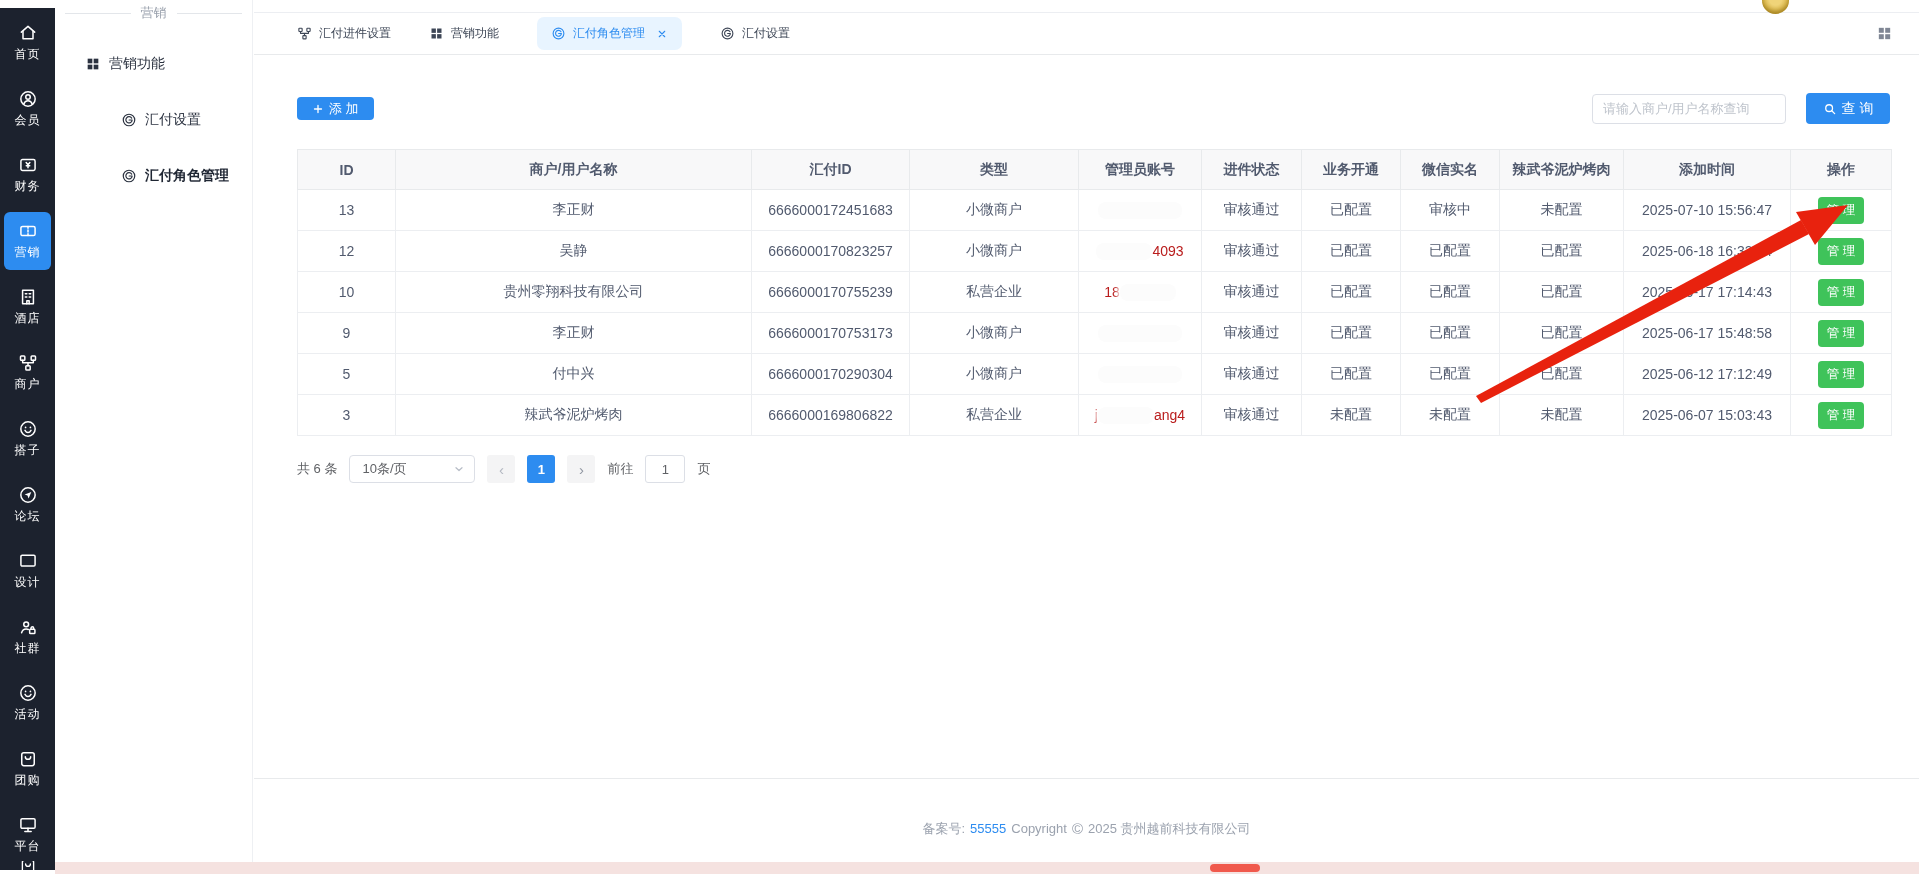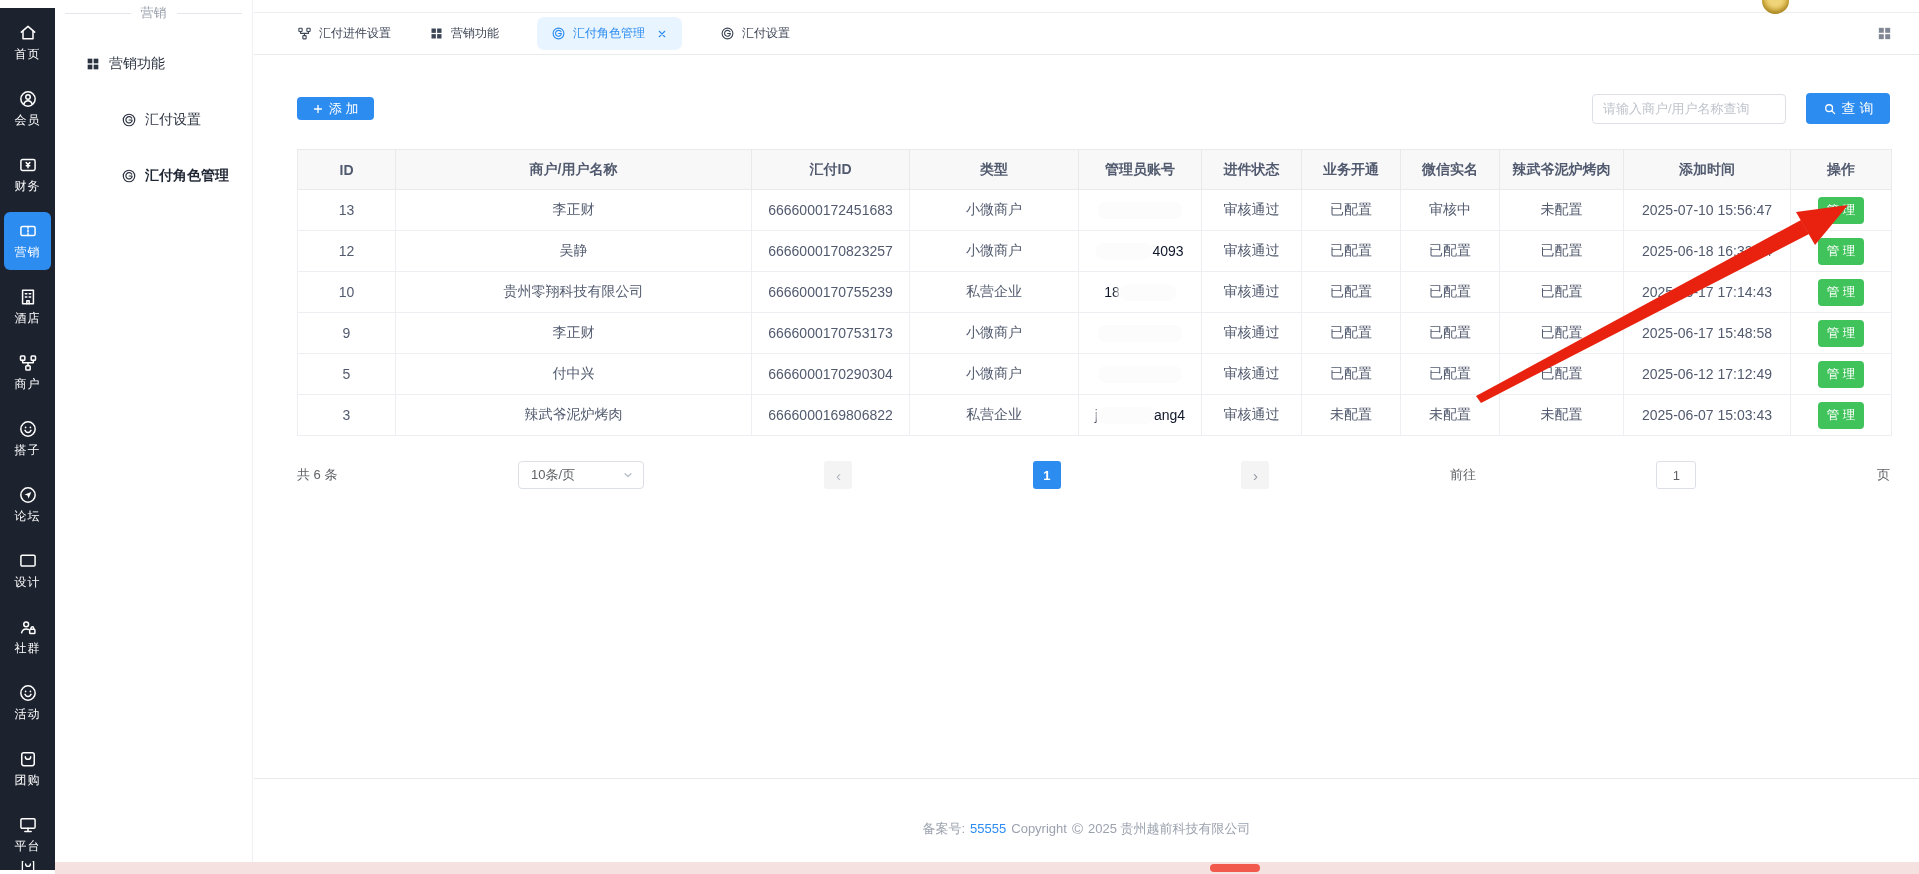--- a/index.html
+++ b/index.html
@@ -55,25 +55,25 @@
   .search-input{height:30px;width:194px;border:1px solid #dcdfe6;border-radius:4px;padding:8px 10px;font-size:13px;color:#606266;outline:none;margin-left:auto;font-family:inherit;}
   .search-input::placeholder{color:#bfc4cc;}
 
   table.grid{margin-top:25px;width:100%;border-collapse:collapse;table-layout:fixed;}
   table.grid th{height:40px;background:#f8f8f9;font-size:14px;font-weight:600;color:#515a6e;border:1px solid var(--border);}
   table.grid td{height:41px;text-align:center;font-size:14px;color:#515a6e;border:1px solid #ecee f1;border:1px solid #eceef1;background:#fff;}
   .s-ok{color:var(--green-text);}
   .s-pending{color:#4a5260;}
   .s-none{color:var(--muted);}
   .btn-manage{background:var(--green-btn);font-size:12.5px;padding:5px 9px;border-radius:4px;}
-  .frag{color:#0f172a;}
+  .frag{color:#b91c1c;}
   .smudge{display:inline-block;height:17px;border-radius:8px;background:#fcfcfc;box-shadow:0 0 5px 3px #fff;vertical-align:-4px;}
 
   
-  .pagination{margin-top:25px;display:flex;align-items:center;justify-content:space-between;gap:4px;font-size:13px;color:#606266;}
+  .pagination{margin-top:19px;display:flex;align-items:center;justify-content:flex-start;gap:12px;font-size:13px;color:#606266;}
   .page-size{width:126px;height:28px;border:1px solid #dcdfe6;border-radius:4px;display:flex;align-items:center;padding:0 9px 0 12px;cursor:pointer;background:#fff;}
   .page-size .chevd{margin-left:auto;color:#b6bcc6;width:12px;height:12px;}
   .pg-btn{width:28px;height:28px;border-radius:3px;background:#f4f4f5;display:flex;align-items:center;justify-content:center;font-size:15px;color:#b2b7c0;cursor:pointer;}
   .pg-btn.next{color:#9096a1;}
   .pg-cur{width:28px;height:28px;border-radius:3px;background:var(--accent);color:#fff;display:flex;align-items:center;justify-content:center;font-size:13px;font-weight:bold;cursor:pointer;}
   .goto-input{width:40px;height:28px;border:1px solid #dcdfe6;border-radius:3px;text-align:center;font-size:13px;color:#606266;outline:none;font-family:inherit;}
 
   
   .footer{position:absolute;left:254px;right:0;top:778px;height:84px;border-top:1px solid var(--border);background:#fff;display:flex;justify-content:center;}
   .footer-inner{margin-top:16px;font-size:13px;color:#9ba2ae;display:flex;gap:5px;align-items:center;}

